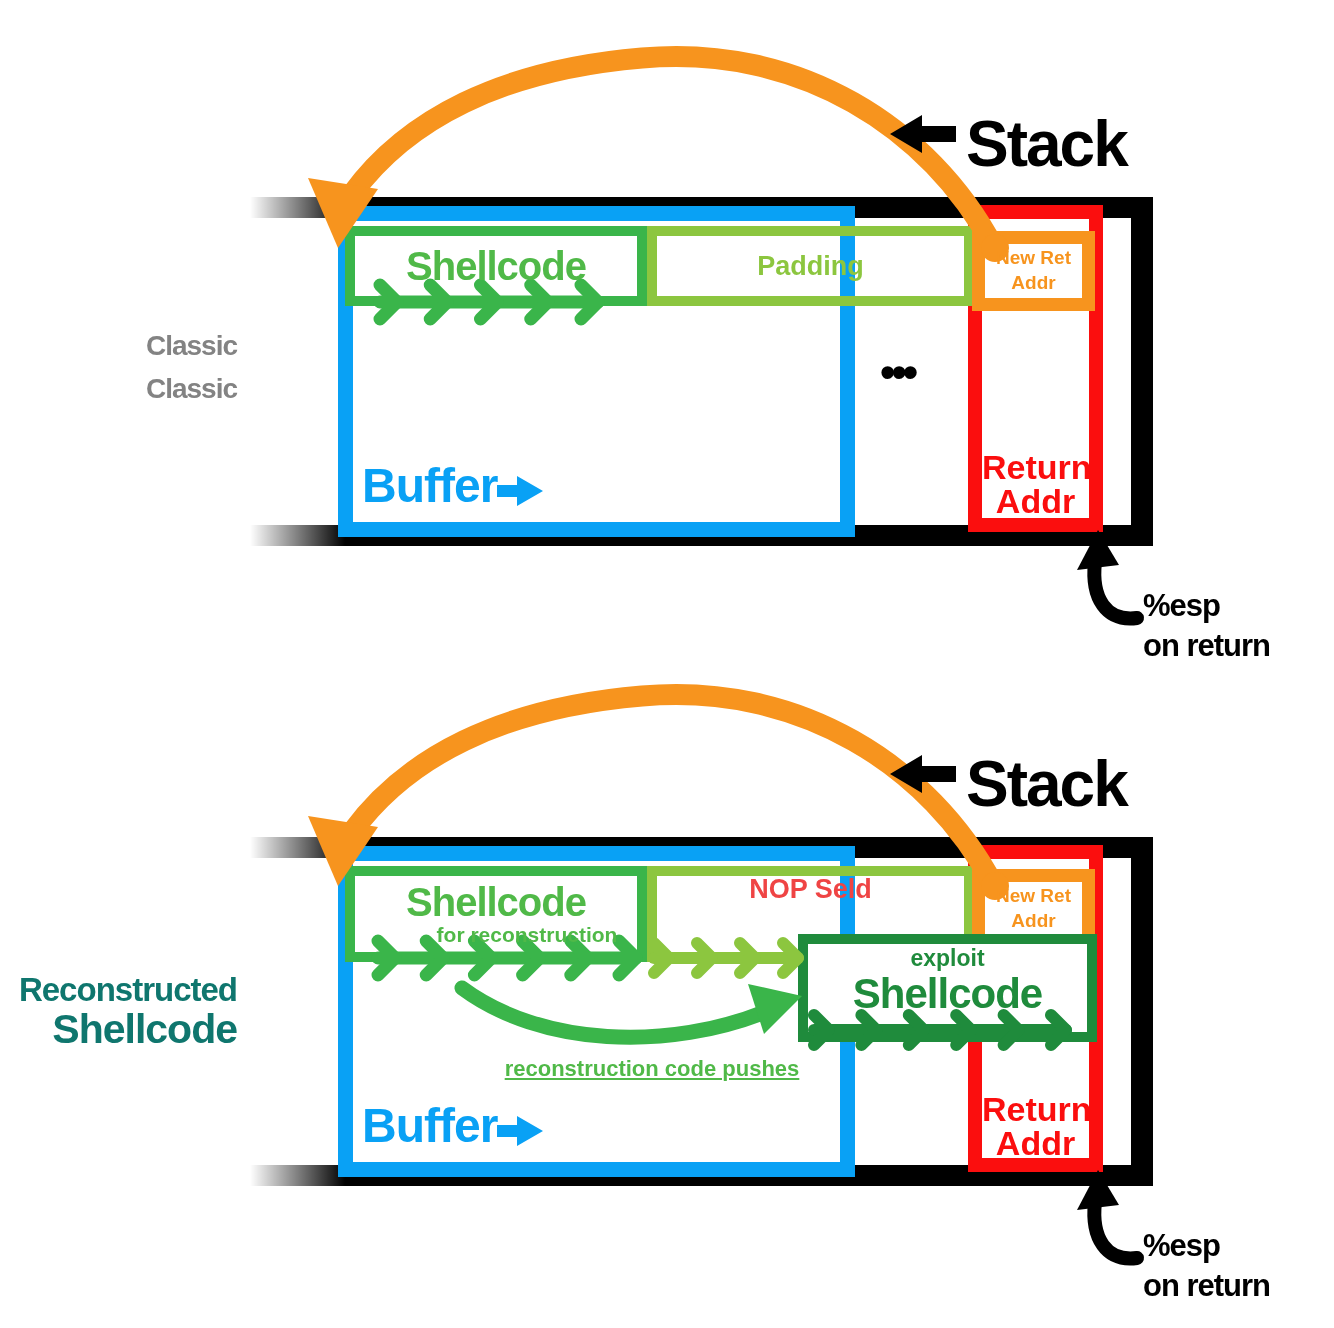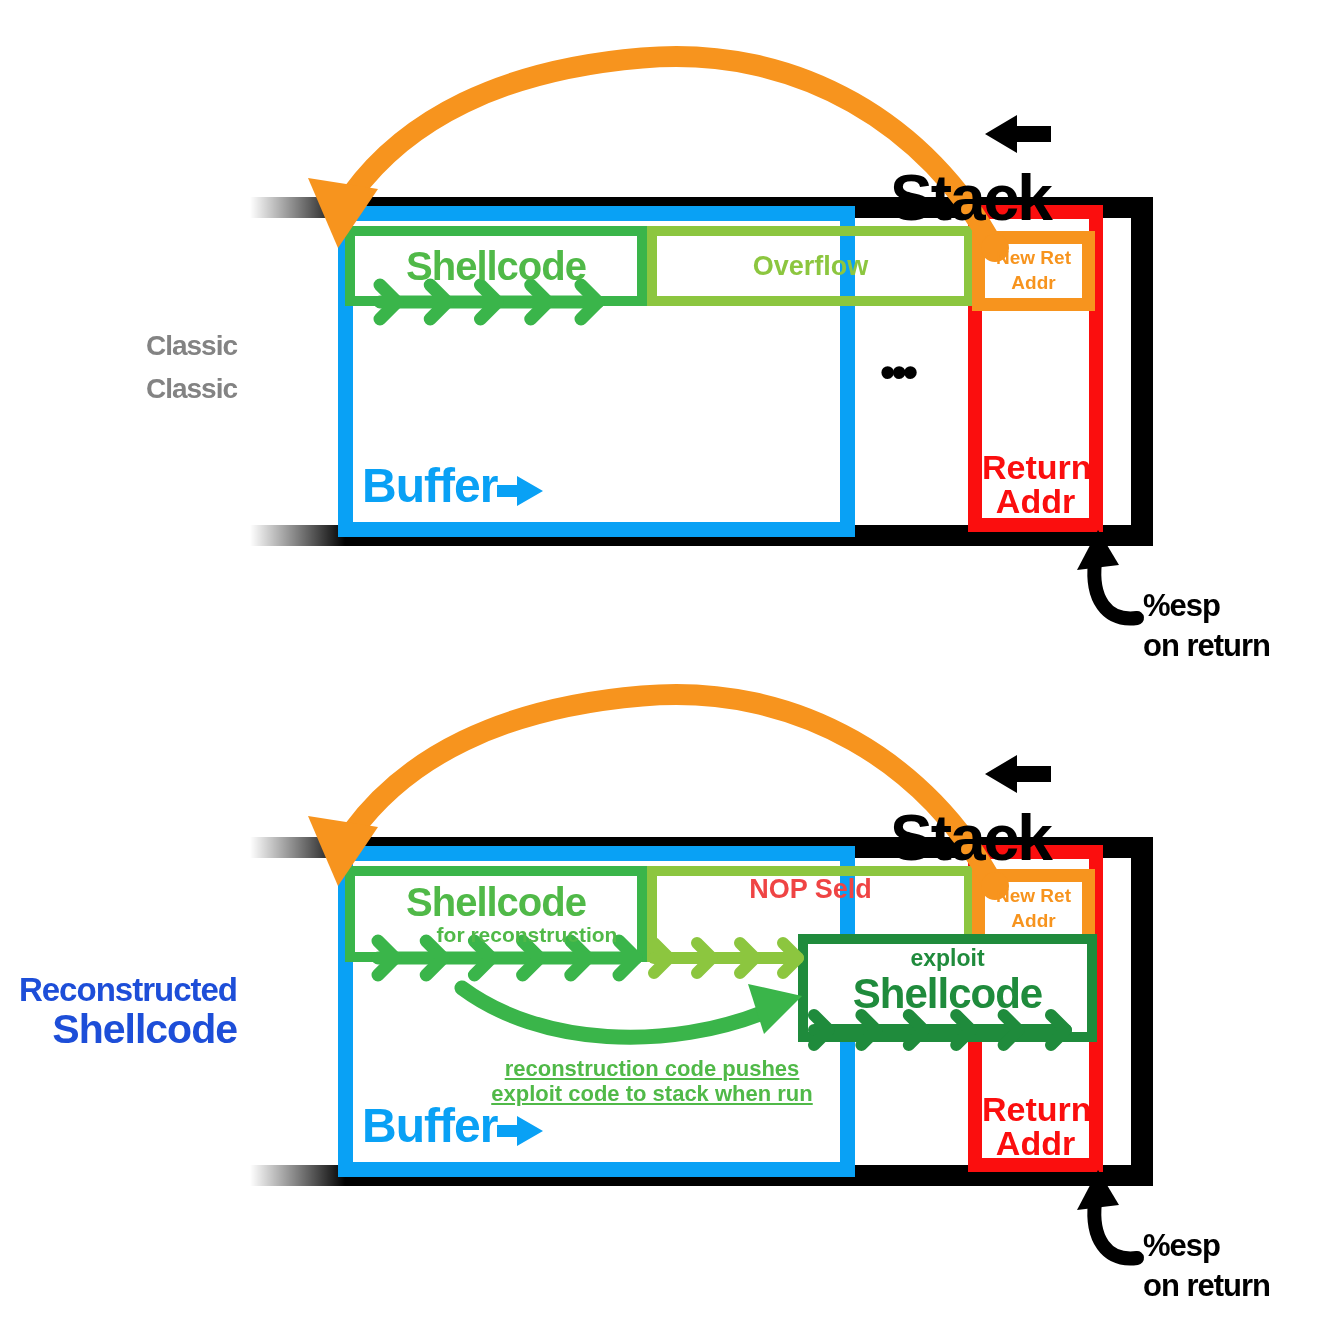--- a/index.html
+++ b/index.html
@@ -13,21 +13,21 @@
   .buffer-box{border:15px solid #09A1F5;background:transparent;z-index:2;}
   .red-box{border:14px solid #FB0E0E;background:transparent;z-index:3;}
   .green-box{border:10px solid #3AB54A;background:transparent;z-index:4;}
   .lgreen-box{border:10px solid #8CC63F;background:transparent;z-index:4;}
   .orange-box{border:13px solid #F7941E;background:transparent;z-index:5;}
   .dgreen-box{border:10px solid #1F8B3C;background:#fff;z-index:6;}
   .lbl{position:absolute;line-height:1;z-index:11;white-space:nowrap;}
   .ctr{text-align:center;}
   .rgt{text-align:right;}
   svg.overlay{position:absolute;left:0;top:0;z-index:10;pointer-events:none;}
-  .stack-row{position:absolute;display:flex;align-items:flex-end;gap:10px;z-index:11;flex-direction:column;}
+  .stack-row{position:absolute;display:flex;align-items:flex-start;gap:10px;z-index:11;}
   .buffer-row{position:absolute;display:flex;align-items:center;z-index:11;}
 </style>
 </head>
 <body>
 
 <div id="canvas">
 
   <div class="bar fade" style="left:250px;top:197px;width:903px;height:21px;"></div>
   <div class="bar" style="left:1131px;top:197px;width:22px;height:349px;"></div>
   <div class="bar fade" style="left:250px;top:525px;width:903px;height:21px;"></div>
@@ -46,21 +46,21 @@
     </span>
     <span class="lbl" style="position:static;font-size:64px;letter-spacing:-2px;color:#000;">Stack</span>
   </div>
 
   <div class="lbl rgt" style="left:20px;top:324px;width:217px;font-size:28px;line-height:43px;color:#838383;letter-spacing:-1px;">
     <div>Classic</div>
     <div>Classic</div>
   </div>
 
   <div class="lbl ctr" style="left:345px;top:246px;width:302px;font-size:40px;color:#50B948;letter-spacing:-1px;">Shellcode</div>
-  <div class="lbl ctr" style="left:647px;top:253px;width:327px;font-size:27px;color:#8CC63F;">Overflow</div>
+  <div class="lbl ctr" style="left:647px;top:253px;width:327px;font-size:27px;color:#8CC63F;">Padding</div>
 
   <div class="lbl ctr" style="left:985px;top:245px;width:97px;font-size:19px;line-height:25px;color:#F7941E;">
     <div>New Ret</div>
     <div>Addr</div>
   </div>
 
   <div class="lbl ctr" style="left:982px;top:450px;width:107px;font-size:34px;line-height:34px;color:#FB0E0E;">
     <div>Return</div>
     <div>Addr</div>
   </div>
@@ -94,40 +94,39 @@
 
   <div class="stack-row" style="left:890px;top:752px;">
     <span style="display:flex;">
       <svg width="66" height="44" viewBox="0 0 66 44">
           <polygon points="0,22 32,3 32,14 66,14 66,30 32,30 32,41" fill="#000"></polygon>
         </svg>
     </span>
     <span class="lbl" style="position:static;font-size:64px;letter-spacing:-2px;color:#000;">Stack</span>
   </div>
 
-  <div class="lbl rgt" style="left:10px;top:972px;width:227px;color:#1d4ed8;letter-spacing:-1px;">
+  <div class="lbl rgt" style="left:10px;top:972px;width:227px;color:#0f766e;letter-spacing:-1px;">
     <div style="font-size:33px;line-height:36px;">Reconstructed</div>
     <div style="font-size:41px;line-height:42px;">Shellcode</div>
   </div>
 
   <div class="lbl ctr" style="left:345px;top:882px;width:302px;font-size:40px;color:#50B948;letter-spacing:-1px;">Shellcode</div>
   <div class="lbl ctr" style="left:345px;top:924px;width:364px;font-size:21px;color:#50B948;">for reconstruction</div>
   <div class="lbl ctr" style="left:647px;top:876px;width:327px;font-size:27px;color:#ef4444;">NOP Seld</div>
 
   <div class="lbl ctr" style="left:985px;top:883px;width:97px;font-size:19px;line-height:25px;color:#F7941E;">
     <div>New Ret</div>
     <div>Addr</div>
   </div>
 
   <div class="lbl ctr" style="left:798px;top:947px;width:299px;font-size:23px;color:#1F8B3C;">exploit</div>
   <div class="lbl ctr" style="left:798px;top:973px;width:299px;font-size:42px;letter-spacing:-1px;color:#1F8B3C;">Shellcode</div>
 
   <div class="lbl ctr" style="left:487px;top:1056px;width:330px;font-size:22px;line-height:25px;color:#50B948;text-decoration:underline;">
     <div>reconstruction code pushes</div>
-    <div>exploit code to stack when run</div>
   </div>
 
   <div class="lbl ctr" style="left:982px;top:1092px;width:107px;font-size:34px;line-height:34px;color:#FB0E0E;">
     <div>Return</div>
     <div>Addr</div>
   </div>
 
   <div class="buffer-row" style="left:362px;top:1102px;">
     <span class="lbl" style="position:static;font-size:48px;letter-spacing:-1px;color:#09A1F5;">Buffer</span>
     <span style="display:flex;margin-top:10px;">

